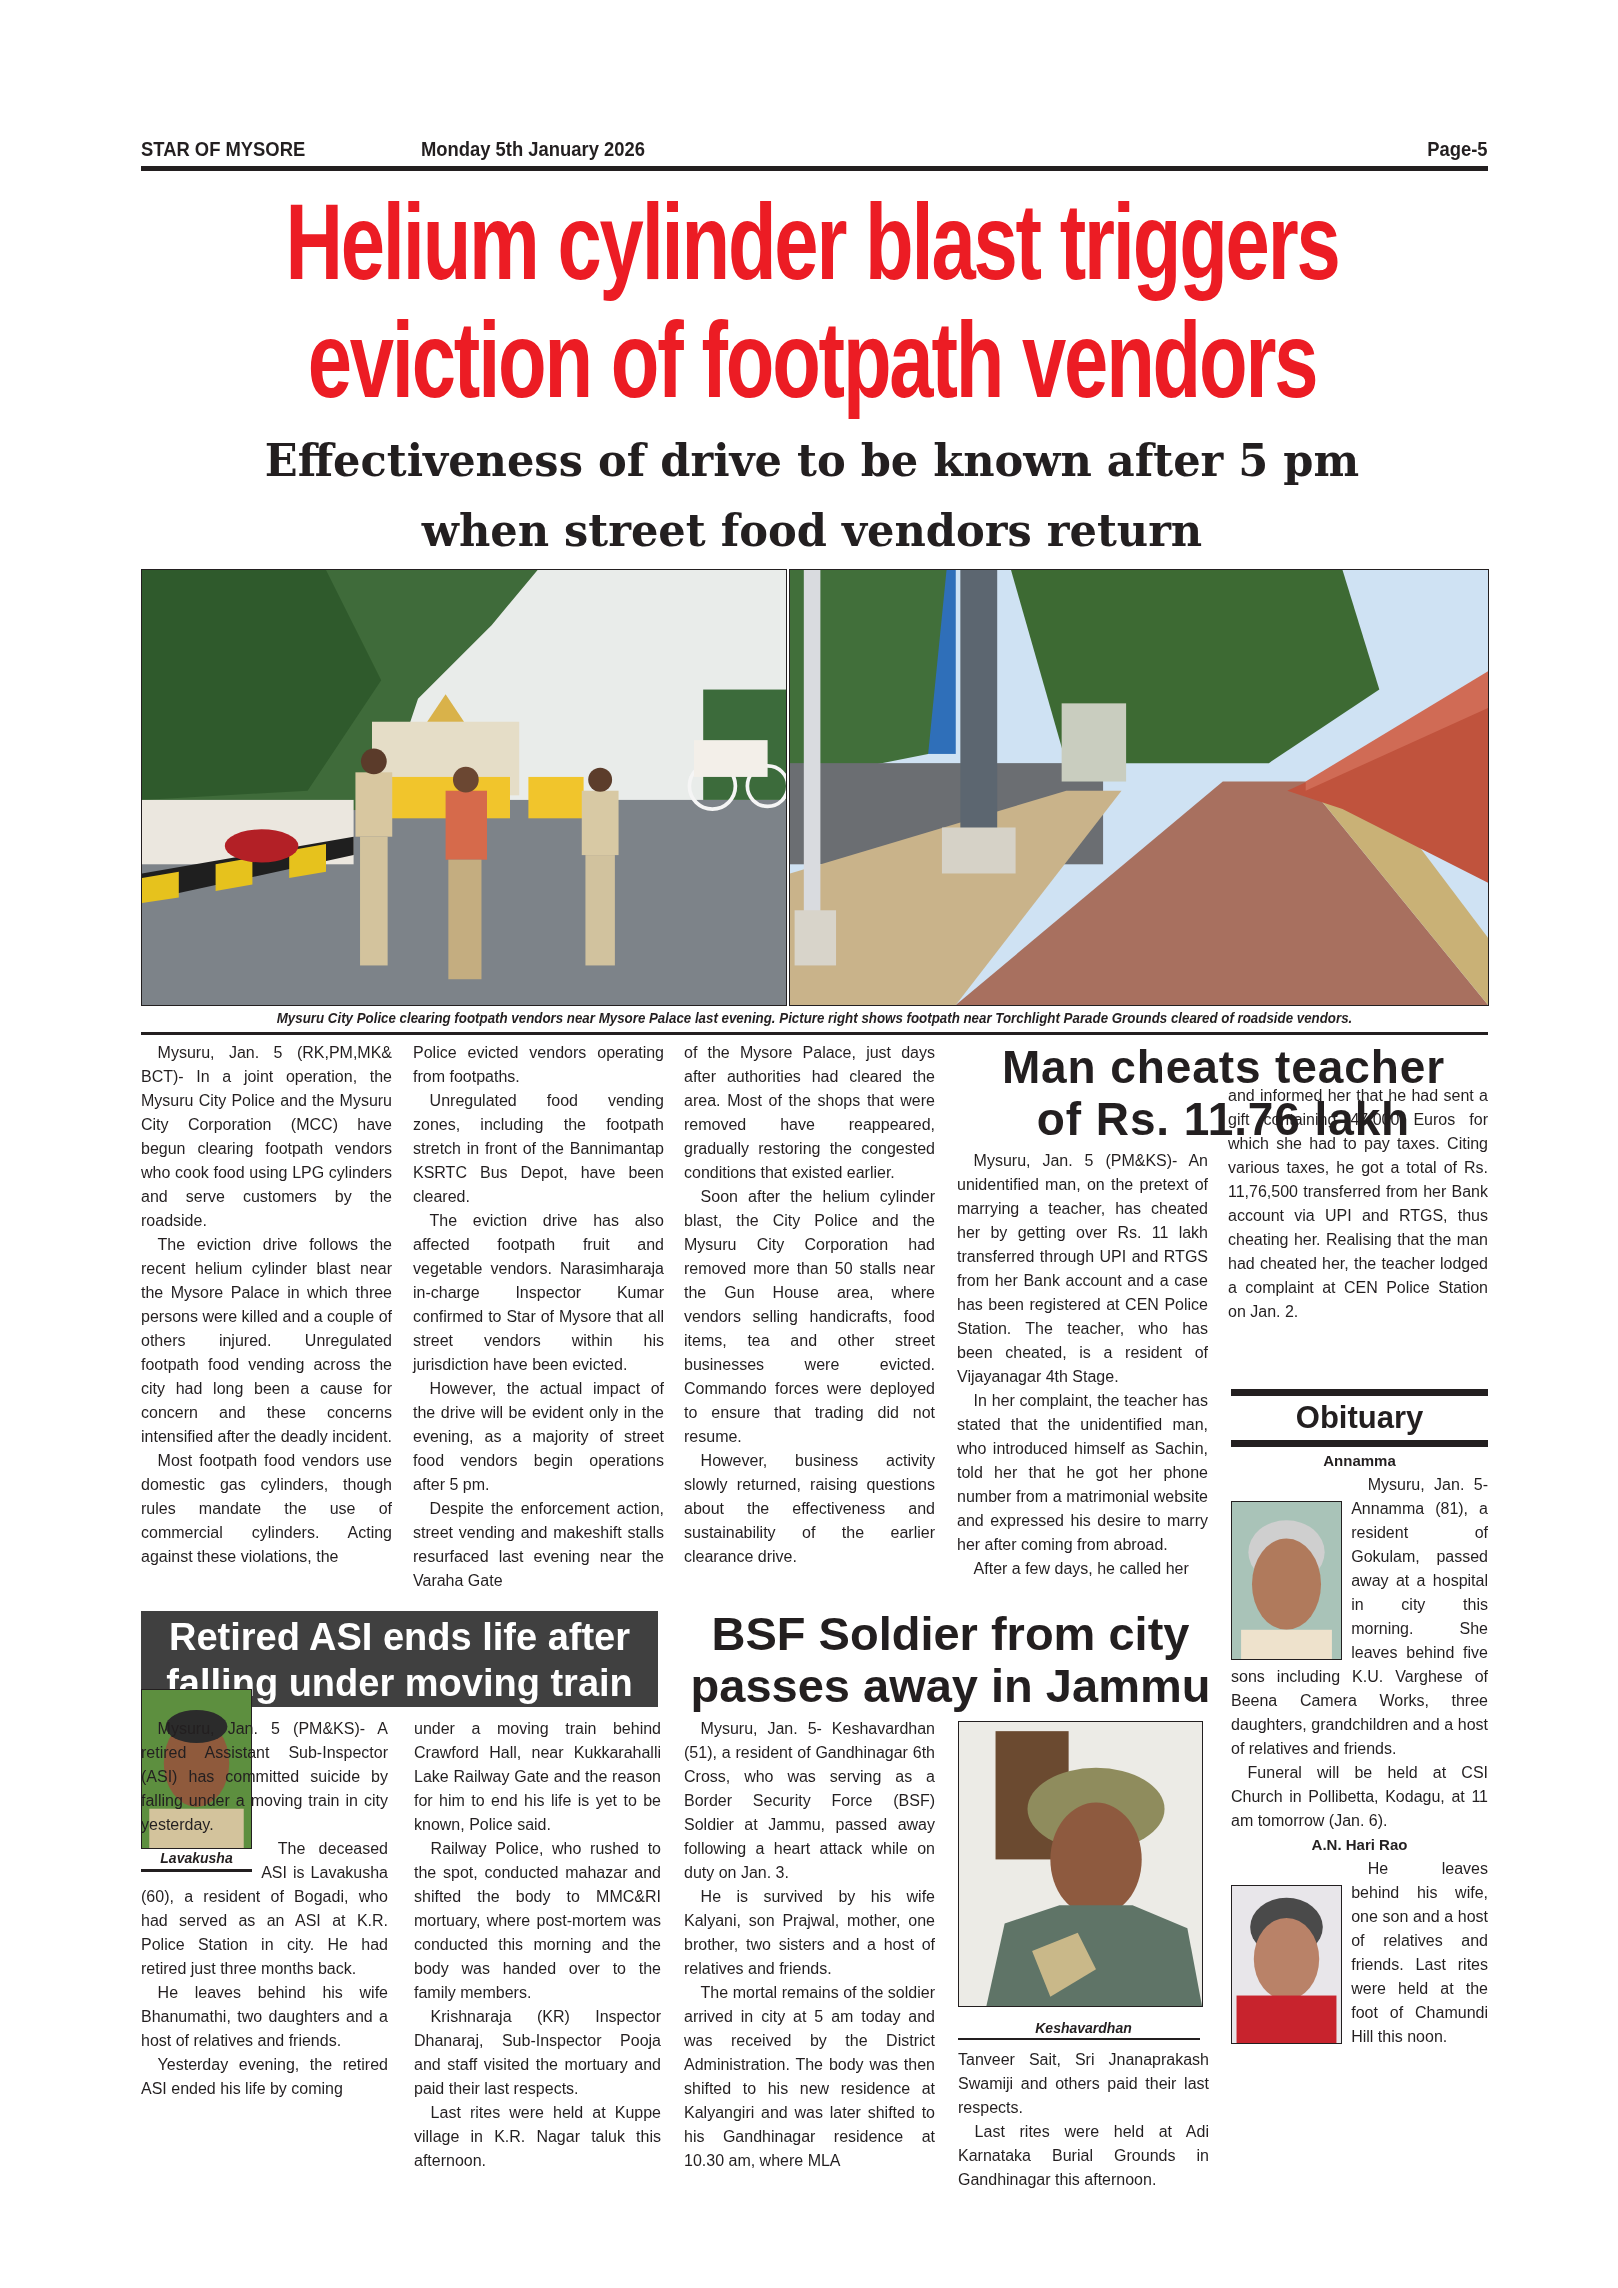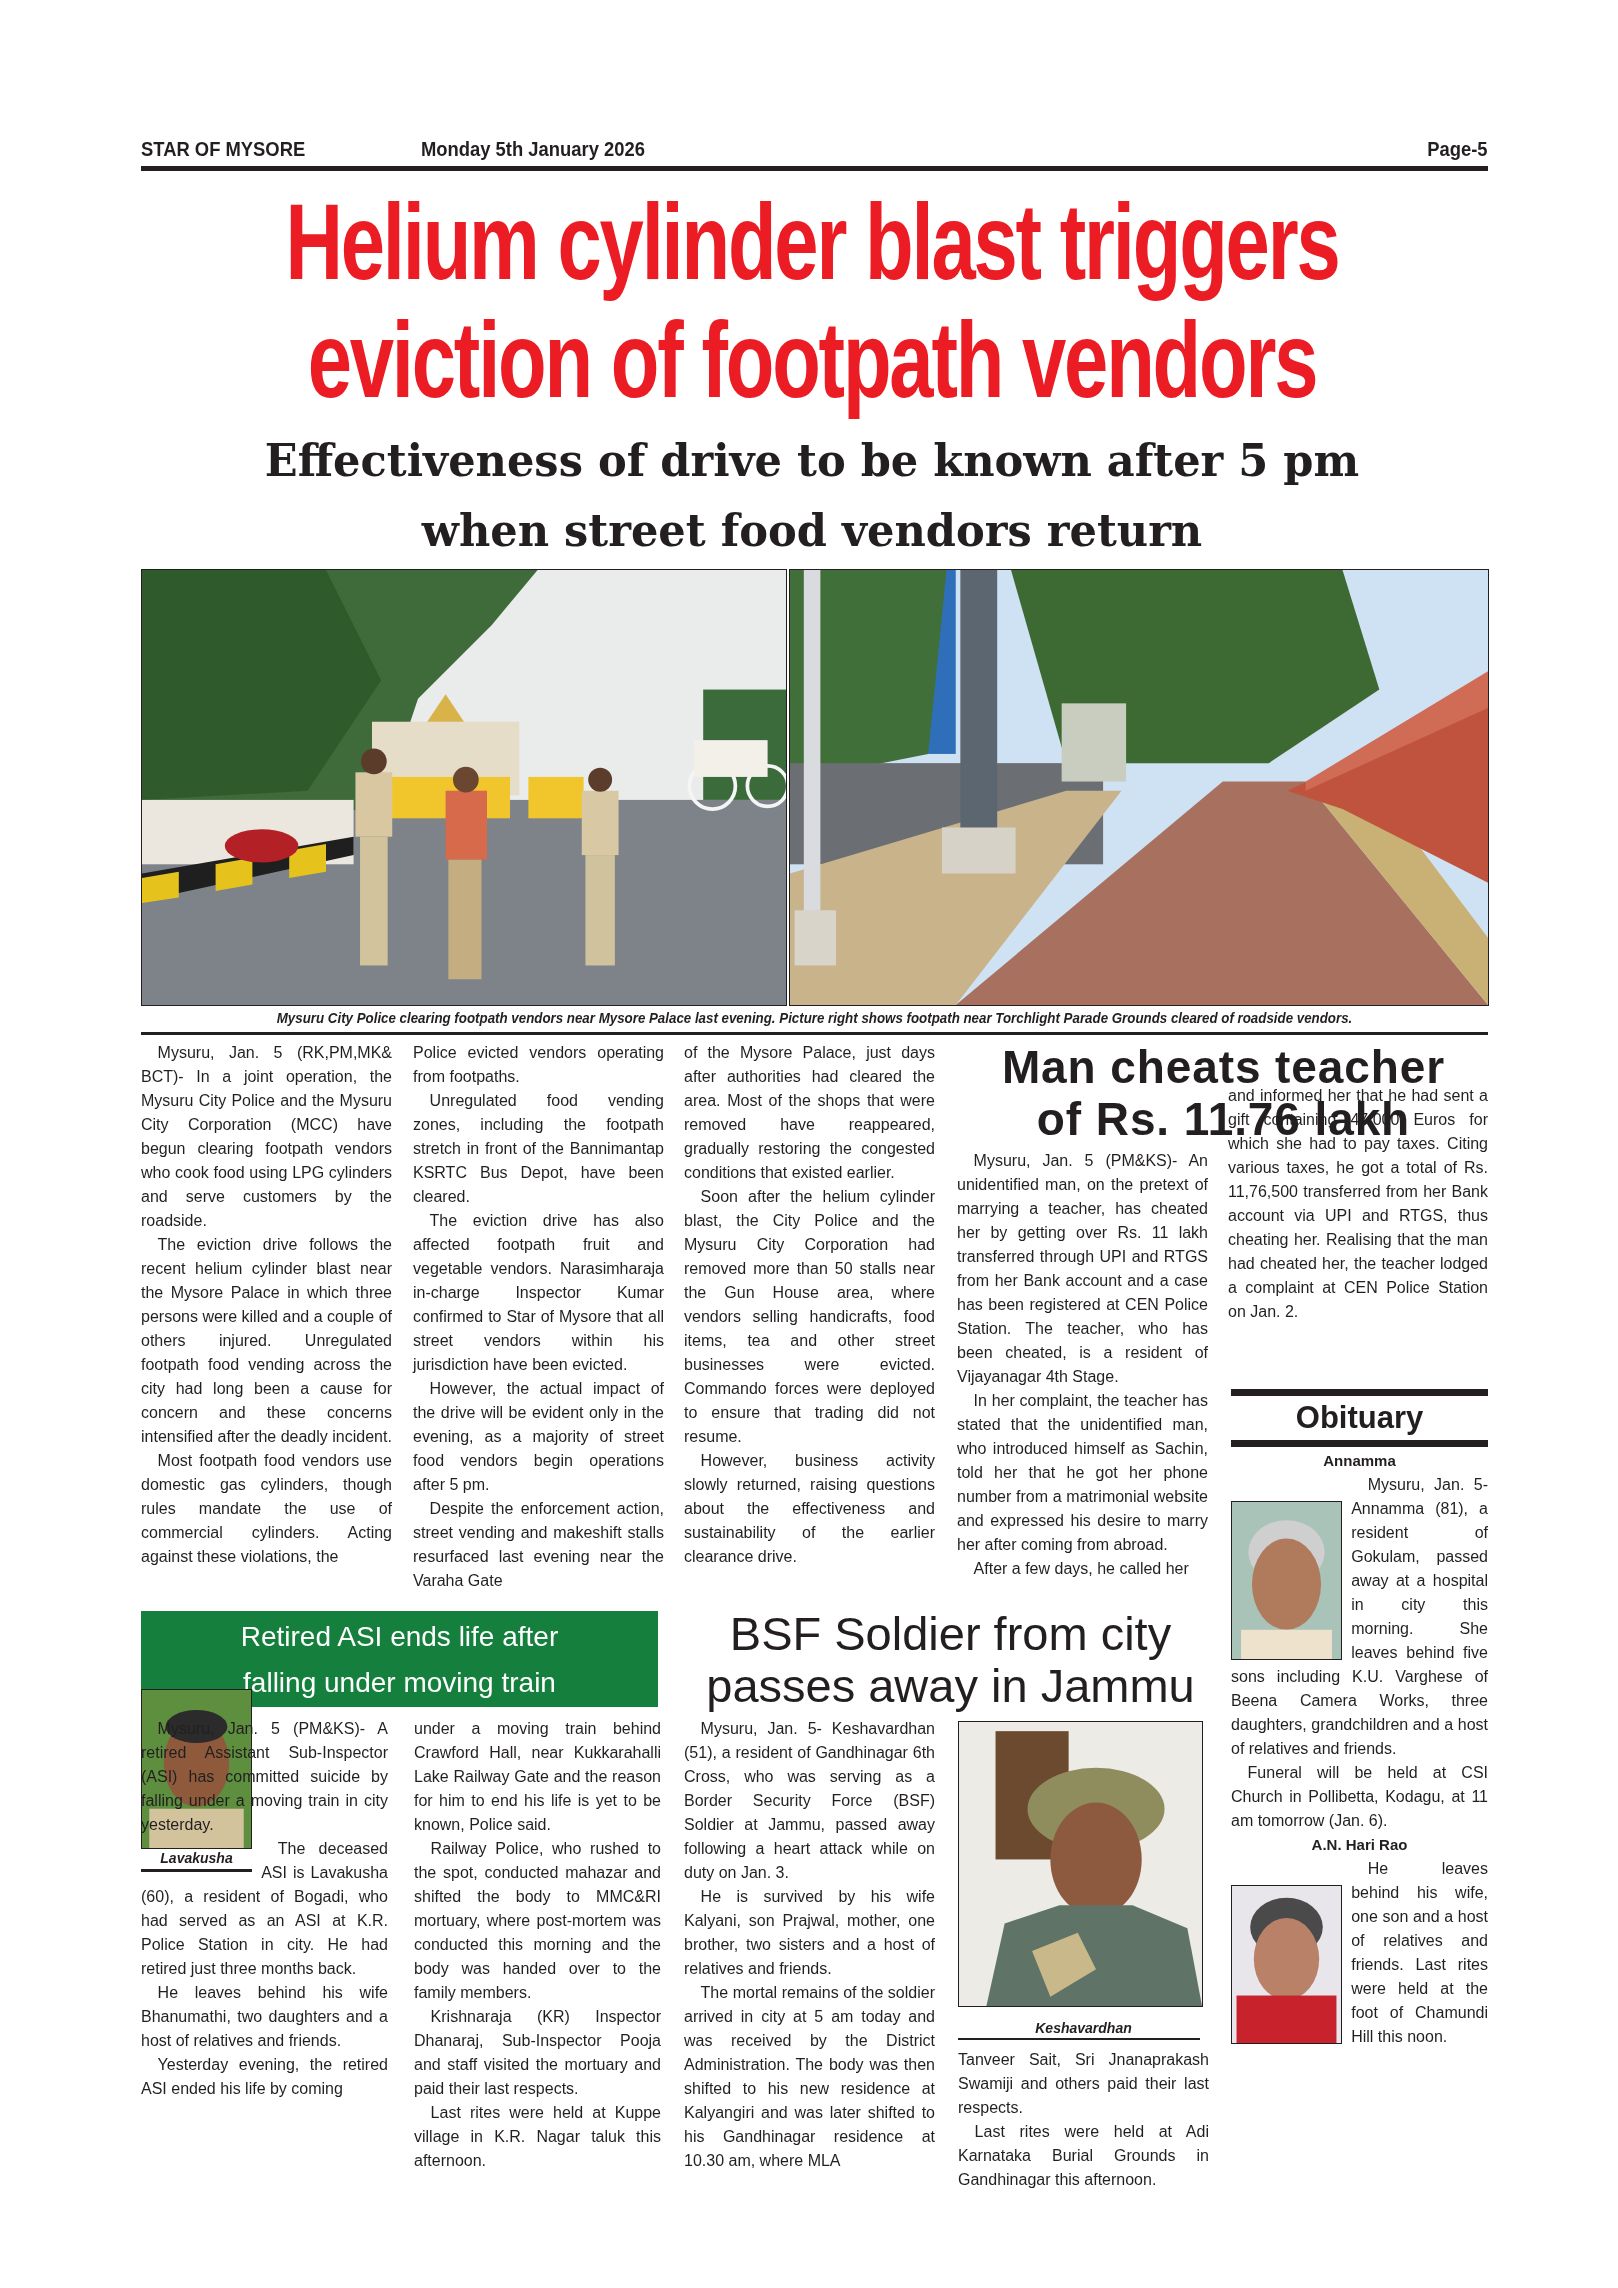--- a/index.html
+++ b/index.html
@@ -51,31 +51,31 @@
   .obit-title { left: 1231px; top: 1397px; width: 257px; text-align: center; font-weight: bold; font-size: 31px; line-height: 42px; }
   .obit-rule-bot { left: 1231px; top: 1440px; width: 257px; height: 7.4px; background: #231f20; }
   .obit-name { font-weight: bold; text-align: center; text-indent: 0 !important; font-size: 15px; }
   .obit { left: 1231px; top: 1449px; width: 257px; font-size: 16px; line-height: 24px; text-align: justify; }
   .obit p { text-indent: 16.6px; }
   .obit .fl { float: left; margin: 3.7px 9.2px 3.7px 0; border: 1.8px solid #231f20; }
   .obit .fl1 { width: 111px; height: 159px; }
   .obit .fl2 { width: 111px; height: 159px; }
 
   
-  .asi-head { left: 141px; top: 1611px; width: 517px; height: 96px; background: #15803d; color: #ffffff;
-    text-align: center; font-weight: normal; font-size: 28px; line-height: 46px; padding-top: 2.8px; }
+  .asi-head { left: 141px; top: 1611px; width: 517px; height: 96px; background: #404040; color: #ffffff;
+    text-align: center; font-weight: bold; font-size: 38px; line-height: 46px; padding-top: 2.8px; }
   .asi-c1 { left: 141px; top: 1717px; width: 247px; }
   .asi-c2 { left: 414px; top: 1717px; width: 247px; }
   .asi-photo { float: left; width: 111px; height: 160px; border: 1.8px solid #231f20; margin: 3.7px 9.2px 0 0; }
   .asi-cap-wrap { float: left; clear: left; width: 111px; margin-right: 9.2px; text-align: center; }
   .asi-cap { font-style: italic; font-weight: bold; font-size: 14px; line-height: 18.5px; }
   .asi-cap-rule { height: 2.8px; background: #231f20; margin-top: 1.8px; }
 
   
-  .bsf-head { left: 683px; top: 1608px; width: 535px; text-align: center; font-weight: normal; font-size: 47px; line-height: 52px; }
+  .bsf-head { left: 683px; top: 1608px; width: 535px; text-align: center; font-weight: bold; font-size: 47px; line-height: 52px; }
   .bsf-c1 { left: 684px; top: 1717px; width: 251px; }
   .bsf-c2 { left: 958px; top: 1717px; width: 251px; }
   .bsf-photo { width: 245px; height: 286px; border: 1.8px solid #231f20; margin-top: 3.7px; }
   .bsf-cap { text-align: center; font-style: italic; font-weight: bold; font-size: 14px; line-height: 20px; margin-top: 11px; }
   .bsf-cap-rule { height: 2.8px; background: #231f20; width: 242px; margin-bottom: 7.4px; }
 </style>
 </head>
 <body>
 
 <div class="abs masthead">

